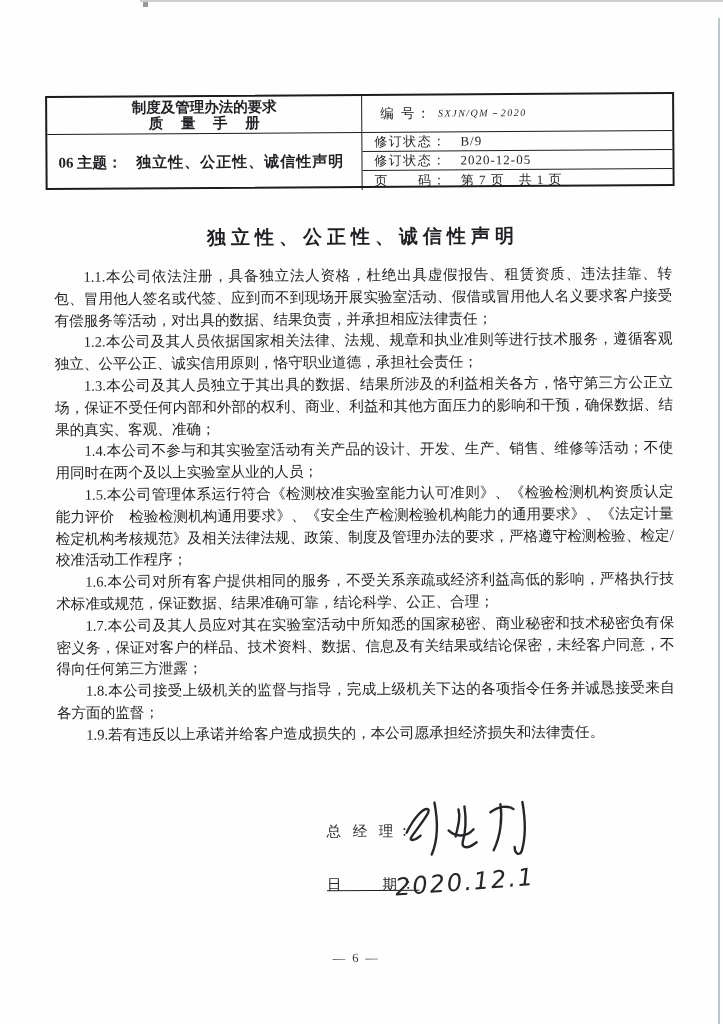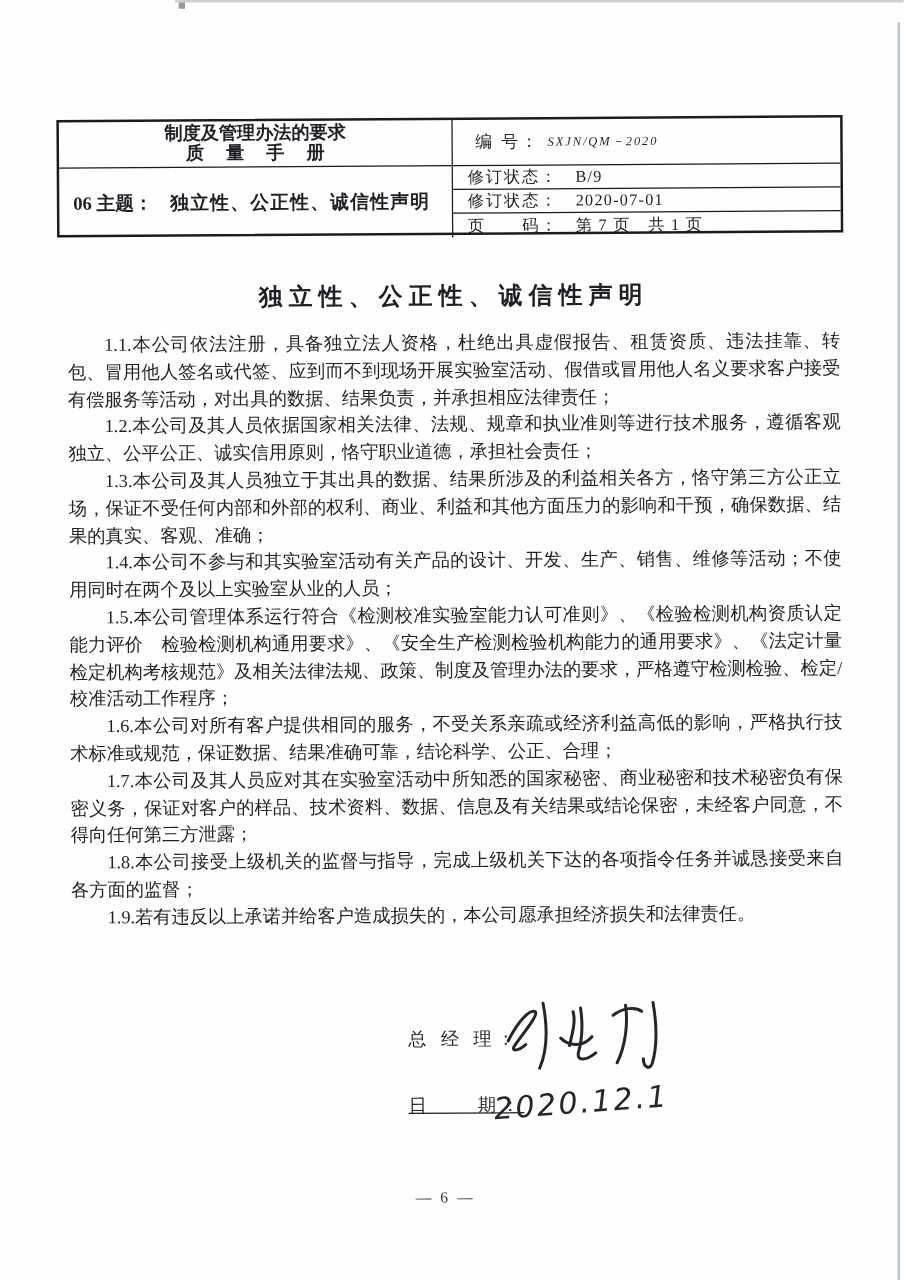--- a/index.html
+++ b/index.html
@@ -102,21 +102,21 @@
       <span>06 主题：</span>
       <span class="section-title">独立性、公正性、诚信性声明</span>
     </div>
     <div class="cell cell-meta">
       <div class="meta-row">
         <span class="meta-label">修订状态：</span>
         <span class="meta-value">B/9</span>
       </div>
       <div class="meta-row">
         <span class="meta-label">修订状态：</span>
-        <span class="meta-value">2020-07-01</span>
+        <span class="meta-value">2020-12-05</span>
       </div>
       <div class="meta-row">
         <span class="meta-label">页　　码：</span>
         <span class="meta-value">第 7 页　共 1 页</span>
       </div>
     </div>
   </div>
 
   <div class="doc-body">
     <h1 class="doc-title">独立性、公正性、诚信性声明</h1>

